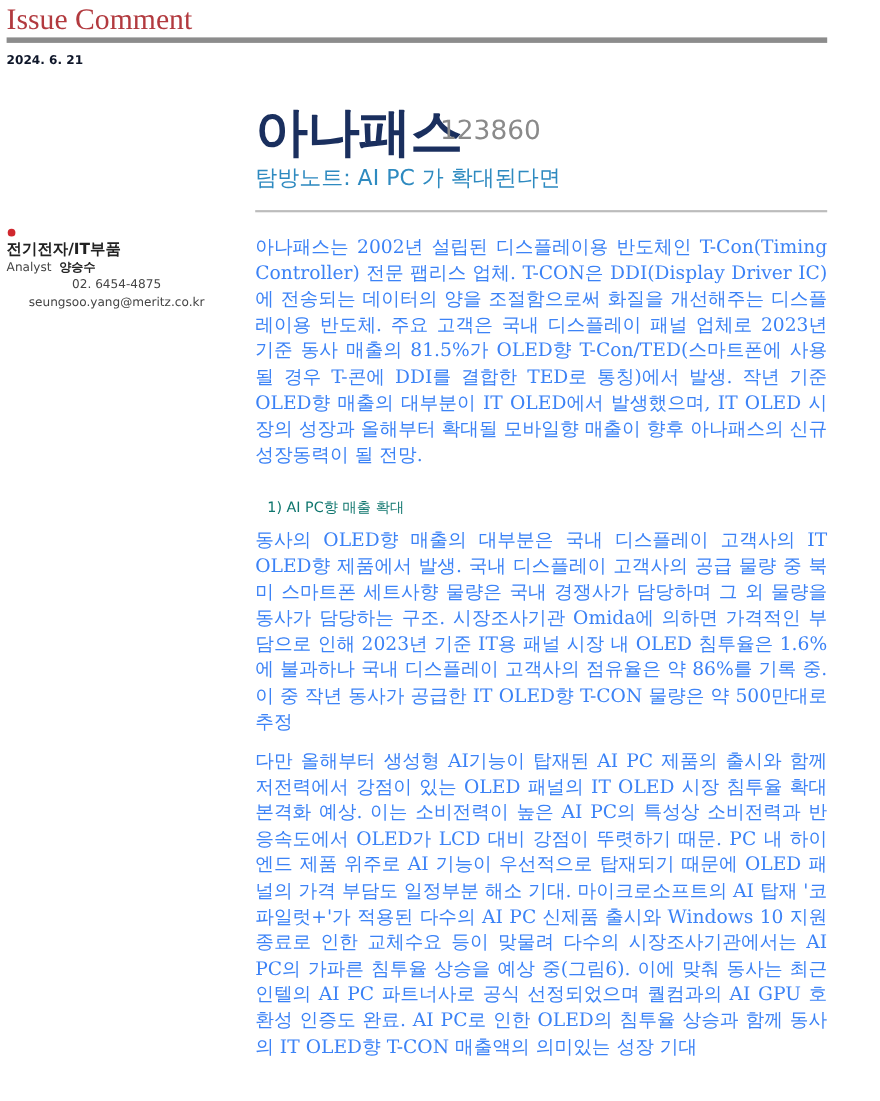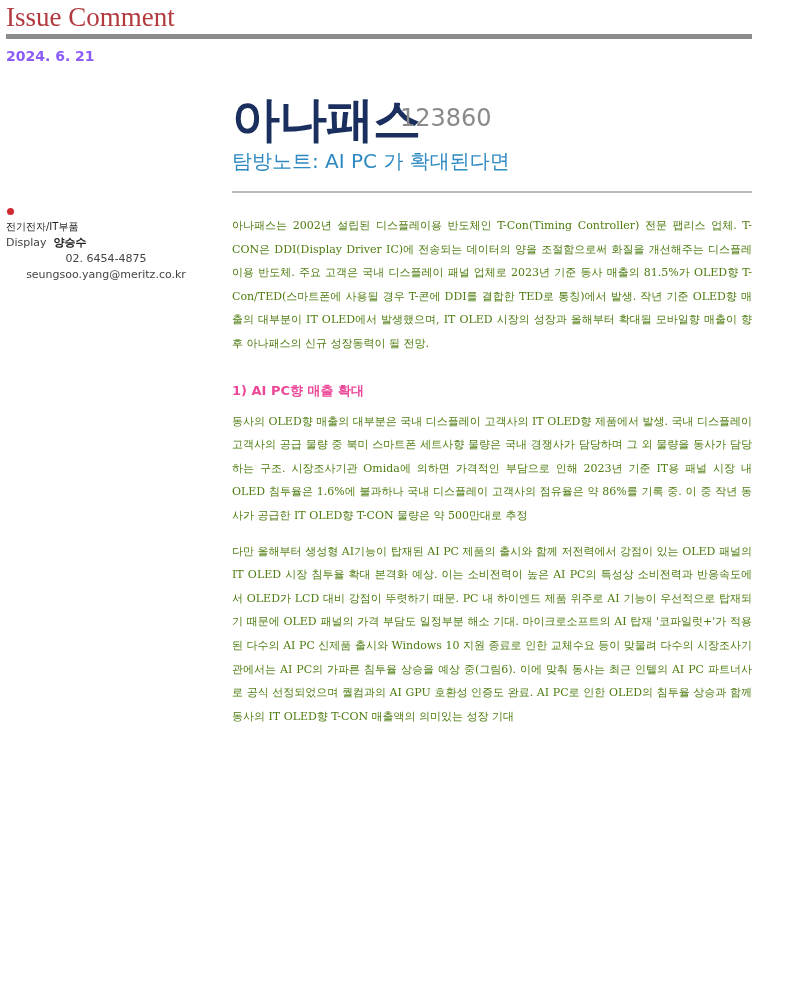--- a/index.html
+++ b/index.html
@@ -1,52 +1,52 @@
 <!DOCTYPE html>
 <html><head>
   <meta charset="utf-8">
   <style>
     html, body { margin: 0; padding: 0; background: #ffffff; }
     body { width: 800px; height: 1001px; position: relative; overflow: hidden; font-family: "DejaVu Sans", sans-serif; color: #222; }
     .brand { position: absolute; left: 6px; top: 2px; font-family: "Liberation Serif", serif; font-size: 27px; color: #b23a3f; letter-spacing: 0px; }
     .top-rule { position: absolute; left: 6px; top: 34px; width: 746px; height: 5px; background: #8c8c8c; }
-    .date { position: absolute; left: 6px; top: 48px; font-family: "DejaVu Sans", sans-serif; font-size: 14px; font-weight: bold; color: #8b5cf6; }
+    .date { position: absolute; left: 6px; top: 48px; font-family: "DejaVu Sans", sans-serif; font-size: 11px; font-weight: bold; color: #0f172a; }
     .company { position: absolute; left: 232px; top: 88px; font-family: "DejaVu Sans", sans-serif; font-size: 48px; font-weight: bold; color: #1a2f5e; letter-spacing: -1px; text-align: right; }
     .ticker { position: absolute; left: 400px; top: 104px; font-family: "DejaVu Sans", sans-serif; font-size: 24px; color: #8a8a8a; }
     .subtitle { position: absolute; left: 232px; top: 148px; font-family: "DejaVu Sans", sans-serif; font-size: 20px; color: #2e8ac0; }
     .title-rule { position: absolute; left: 232px; top: 191px; width: 520px; height: 2px; background: #bcbcbc; }
     .sidebar { position: absolute; left: 6px; top: 208px; width: 200px; font-family: "DejaVu Sans", sans-serif; }
     .red-dot { width: 7px; height: 7px; border-radius: 50%; background: #d0282e; margin-left: 1px; margin-bottom: 4px; }
-    .sector { font-size: 10px; font-weight: normal; color: #222; line-height: 16px; }
+    .sector { font-size: 14px; font-weight: bold; color: #222; line-height: 16px; }
     .analyst-line { font-size: 11px; color: #444; line-height: 16px; }
     .analyst-line b { color: #222; }
     .contact { font-size: 11px; color: #444; line-height: 16px; text-align: center; }
     .main { position: absolute; left: 232px; top: 214px; width: 520px; }
     .section-h { font-family: "DejaVu Sans", sans-serif; font-size: 16px; font-weight: bold; color: #222; margin: 0 0 12px 0; }
-    .para { font-family: "DejaVu Serif", serif; font-size: 11px; line-height: 23.6px; color: #4d7c0f; text-align: justify; margin: 0; }
-    .sub-h { font-family: "DejaVu Sans", sans-serif; font-size: 13px; font-weight: bold; color: #ec4899; margin: 14px 0 10px 0; }
+    .para { font-family: "DejaVu Serif", serif; font-size: 17px; line-height: 23.6px; color: #3b82f6; text-align: justify; margin: 0; }
+    .sub-h { font-family: "DejaVu Sans", sans-serif; font-size: 13px; font-weight: normal; color: #0f766e; margin: 14px 0 10px 11px; }
     .gap { height: 12px; }
   </style>
 </head>
 <body>
 
 <div class="brand">Issue Comment</div>
 <div class="top-rule"></div>
 <div class="date">2024. 6. 21</div>
 
 <div class="company">아나패스</div>
 <div class="ticker">123860</div>
 <div class="subtitle">탐방노트: AI PC 가  확대된다면</div>
 <div class="title-rule"></div>
 
 <div class="sidebar">
   <div class="red-dot"></div>
   <div class="sector">전기전자/IT부품</div>
   <div class="analyst-line">
-    <span>Display</span>&nbsp;
+    <span>Analyst</span>&nbsp;
     <b>양승수</b>
   </div>
   <div class="contact">02. 6454-4875</div>
   <div class="contact">seungsoo.yang@meritz.co.kr</div>
 </div>
 
 <div class="main">
   <p class="para">아나패스는 2002년 설립된 디스플레이용 반도체인 T-Con(Timing Controller) 전문 팹리스 업체. T-CON은 DDI(Display Driver IC)에 전송되는 데이터의 양을 조절함으로써 화질을 개선해주는 디스플레이용 반도체. 주요 고객은 국내 디스플레이 패널 업체로 2023년 기준 동사 매출의 81.5%가 OLED향 T-Con/TED(스마트폰에 사용될 경우 T-콘에 DDI를 결합한 TED로 통칭)에서 발생. 작년 기준 OLED향 매출의 대부분이 IT OLED에서 발생했으며, IT OLED 시장의 성장과 올해부터 확대될 모바일향 매출이 향후 아나패스의 신규 성장동력이 될 전망.</p>
   <div class="gap"></div>
   <div class="sub-h">1) AI PC향 매출 확대</div>

